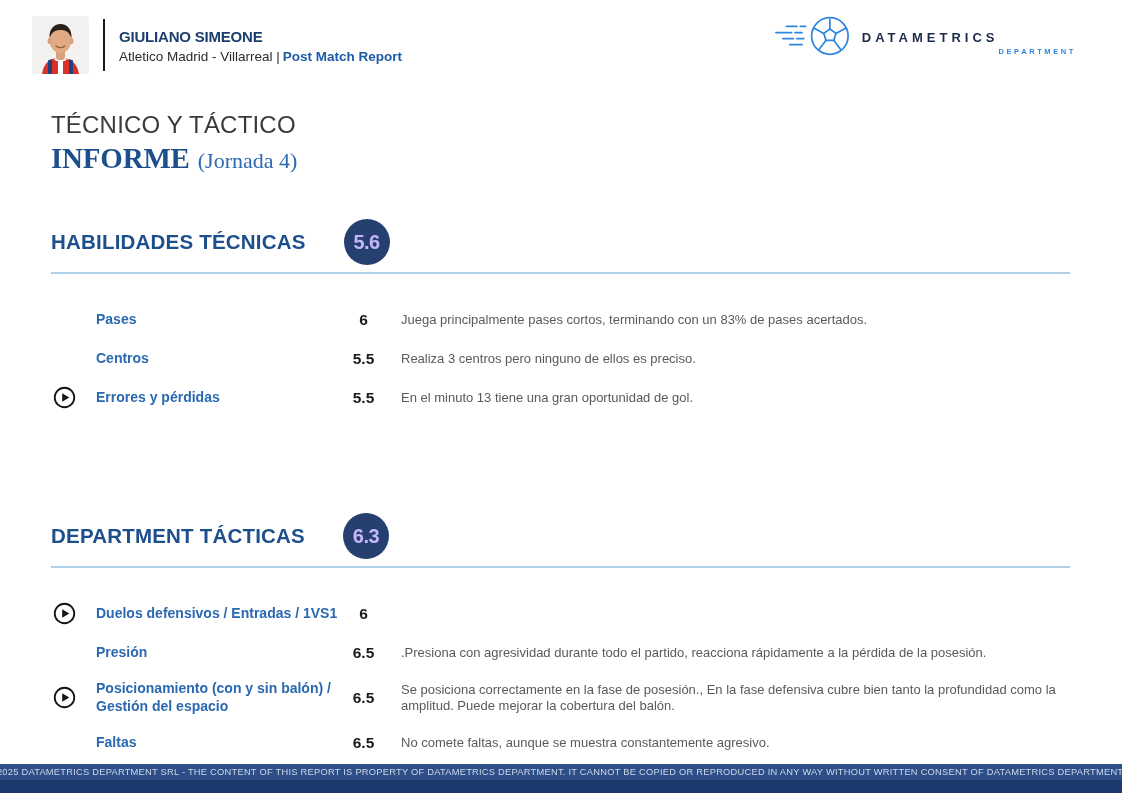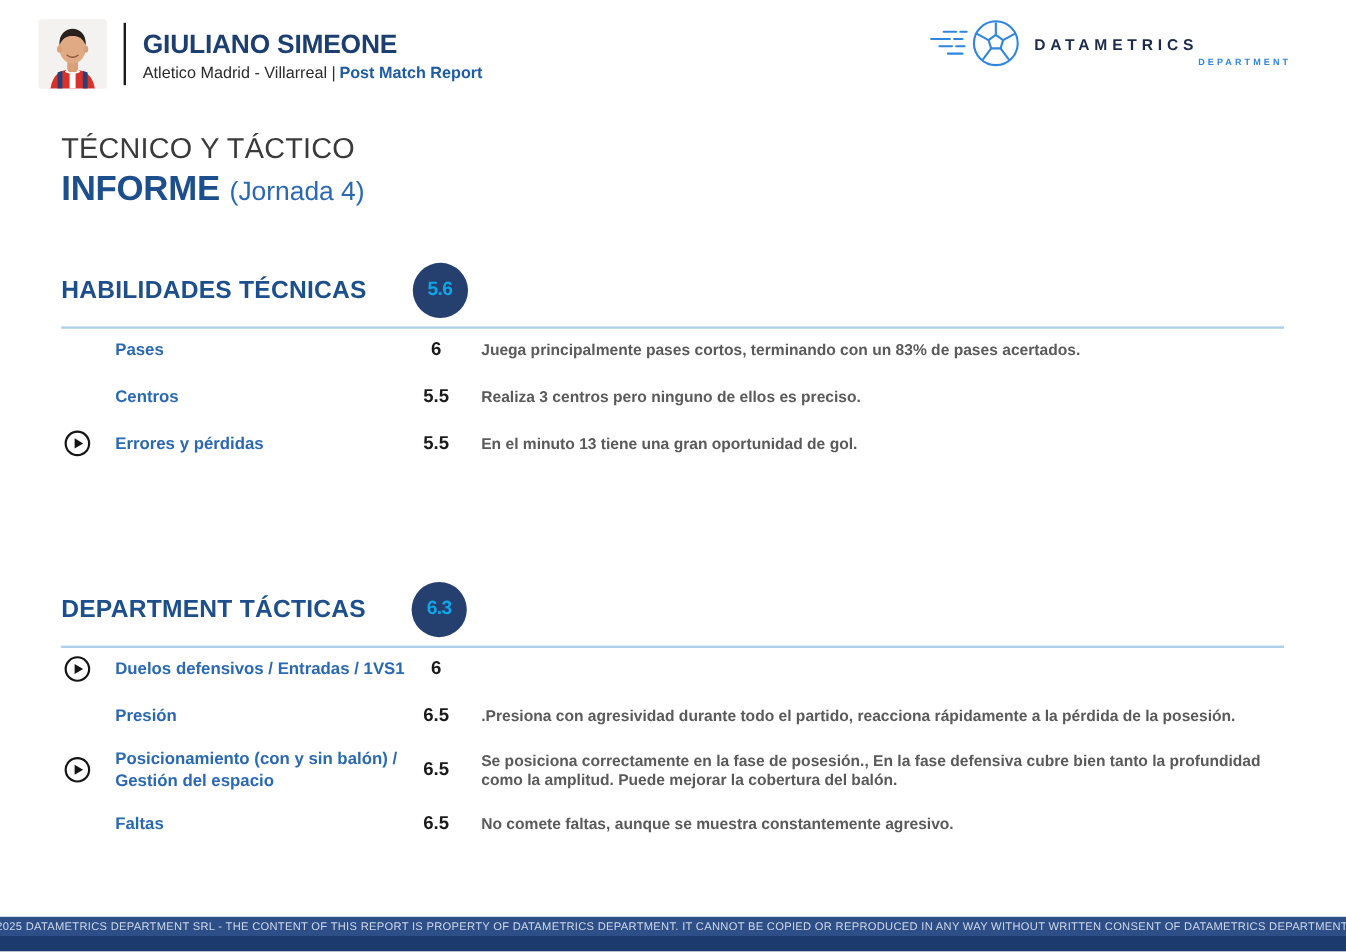--- a/index.html
+++ b/index.html
@@ -24,70 +24,70 @@
   
   .header{
     display:flex;justify-content:space-between;align-items:flex-start;
     padding:16px 44px 0 32px;height:86px;
   }
   .player-block{display:flex;align-items:center;gap:12px;}
   .avatar{width:57px;height:58px;border-radius:3px;overflow:hidden;background:#f4f2f0;flex:0 0 auto;}
   .vline{width:2px;height:52px;background:#1b1b1b;margin:0 2px;}
   .player-text{padding-top:2px;}
   .player-name{
-    font-size:22px;font-weight:bold;color:var(--brand-navy);
+    font-size:15px;font-weight:bold;color:var(--brand-navy);
     letter-spacing:-0.2px;line-height:1.15;
   }
   .player-sub{font-size:13.5px;color:#2b2b2b;margin-top:3px;}
   .report-type{color:#1d5ba5;font-weight:bold;margin-left:3px;}
   .logo-block{display:flex;flex-direction:row;align-items:center;padding-top:0;}
   .logo-brand{
     font-size:13px;font-weight:bold;color:#1c2b4a;letter-spacing:4px;margin-top:2px;
   }
   .logo-sub{
     font-size:7.5px;font-weight:bold;color:var(--logo-blue);letter-spacing:2.6px;
     align-self:flex-end;margin-top:12px;margin-right:2px;
   }
   
   .report-title{margin:26px 0 0 51px;}
   .title-line1{
     font-size:24px;color:var(--title-gray);letter-spacing:0.2px;line-height:1.1;font-weight:500;
   }
-  .title-line2{margin-top:4px;display:flex;align-items:baseline;gap:8px;}
+  .title-line2{margin-top:4px;display:flex;align-items:baseline;gap:8px;font-family:Liberation Serif, serif;}
   .title-informe{font-size:29px;font-weight:bold;color:var(--accent-blue);letter-spacing:-0.2px;}
   .title-jornada{font-size:22px;color:var(--label-blue);}
   
   .sections{margin:44px 52px 0 51px;}
   .skill-section + .skill-section{margin-top:104px;}
   .section-head{display:flex;align-items:center;height:46px;}
   .section-title{
     font-size:20.5px;font-weight:bold;color:var(--accent-blue);letter-spacing:0.2px;
   }
   .score-badge{
     width:46px;height:46px;border-radius:50%;background:var(--badge-navy);
-    color:#0ea5e9;font-size:16px;font-weight:bold;
+    color:#c4b5fd;font-size:20px;font-weight:bold;
     display:flex;align-items:center;justify-content:center;
     margin-left:38px;letter-spacing:-0.5px;
   }
   .section-divider{height:2px;background:var(--divider-light);margin-top:7px;}
-  .rows{margin-top:6px;}
+  .rows{margin-top:34px;}
   .skill-row{
     display:grid;grid-template-columns:45px 252px 45px 1fr;
     align-items:center;margin-bottom:16px;column-gap:0;
   }
   .play-cell{display:flex;align-items:center;justify-content:flex-start;padding-left:2px;}
   .play-icon{width:23px;height:23px;display:block;cursor:pointer;}
   .label-cell{
     font-size:14px;font-weight:bold;color:var(--label-blue);line-height:1.25;padding-right:10px;
   }
   .score-cell{
     font-size:15.5px;font-weight:bold;color:#1a1a1a;text-align:center;padding-right:14px;
   }
   .desc-cell{
-    font-size:13px;color:var(--text-gray);line-height:1.22;padding-left:8px;font-weight:bold;
+    font-size:13px;color:var(--text-gray);line-height:1.22;padding-left:8px;
   }
   
   .footer{position:absolute;left:0;right:0;bottom:0;}
   .footer-bar{
     background:var(--footer-bar);height:16px;
     display:flex;align-items:center;justify-content:center;
   }
   .footer-text{
     color:#cfd9ea;font-size:9.3px;letter-spacing:0.25px;white-space:nowrap;
   }

